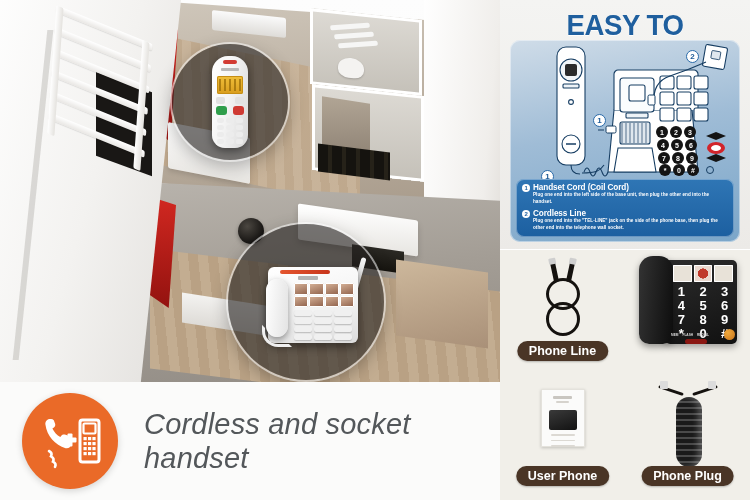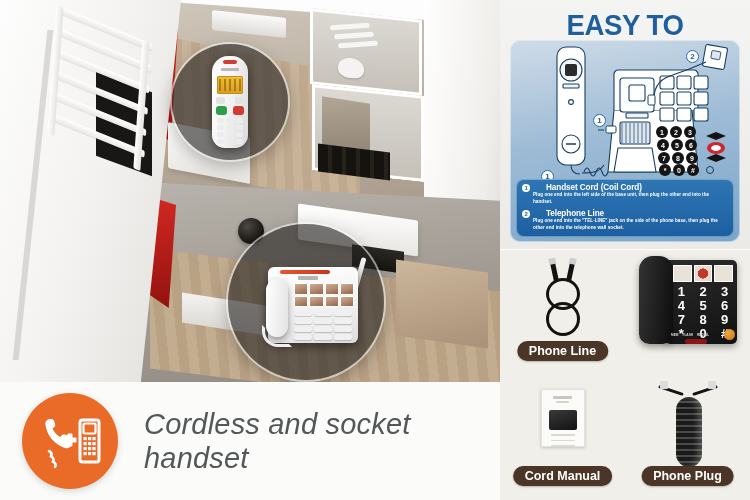--- a/index.html
+++ b/index.html
@@ -315,21 +315,21 @@
   }
   .diagram { position: absolute; inset: 0; }
   .steps-box {
     position: absolute; left: 6px; right: 6px; bottom: 5px; height: 58px;
     border-radius: 8px;
     background: linear-gradient(180deg,#2f76b5,#1c5fa0);
     box-shadow: inset 0 0 0 1px rgba(255,255,255,.35);
     padding: 4px 6px; color: #ffffff;
   }
   .step-head {
-    display: flex; align-items: flex-end; gap: 16px;
+    display: flex; align-items: flex-end; gap: 3px;
     font-size: 8.2px; font-weight: 700; letter-spacing: -0.1px; line-height: 1.1;
   }
   .step-num {
     width: 8px; height: 8px; border-radius: 50%; background: #ffffff;
     color: #1c5fa0; font-size: 6px; font-weight: 700;
     display: flex; align-items: center; justify-content: center; flex: 0 0 8px;
   }
   .step-body {
     font-size: 4.6px; line-height: 1.5; font-weight: 700; margin: 0 0 3px 11px;
     letter-spacing: .05px;
@@ -729,21 +729,21 @@
         <div>
           <div class="step-head">
             <span class="step-num">1</span>
             <span>Handset Cord (Coil Cord)</span>
           </div>
           <div class="step-body">Plug one end into the left side of the base unit, then plug the other end into the handset.</div>
         </div>
         <div>
           <div class="step-head">
             <span class="step-num">2</span>
-            <span>Telephone Line</span>
+            <span>Cordless Line</span>
           </div>
           <div class="step-body">Plug one end into the "TEL-LINE" jack on the side of the phone base, then plug the other end into the telephone wall socket.</div>
         </div>
       </div>
     </div>
   </div>
 
   <div class="divider-h"></div>
 
   <div class="box-contents">
@@ -803,21 +803,21 @@
       <div class="bc-art">
         <div class="manual">
           <div class="mtitle"></div>
           <div class="msub"></div>
           <div class="mpic"></div>
           <div class="mline"></div>
           <div class="mline"></div>
           <div class="mline"></div>
         </div>
       </div>
-      <div class="bc-pill">Cord Manual</div>
+      <div class="bc-pill">User Phone</div>
     </div>
 
     <div class="bc-cell c4">
       <div class="bc-art">
         <div class="coilcord">
           <div class="arm l"></div>
           <div class="arm r"></div>
           <div class="plug l"></div>
           <div class="plug r"></div>
           <div class="coil"></div>

